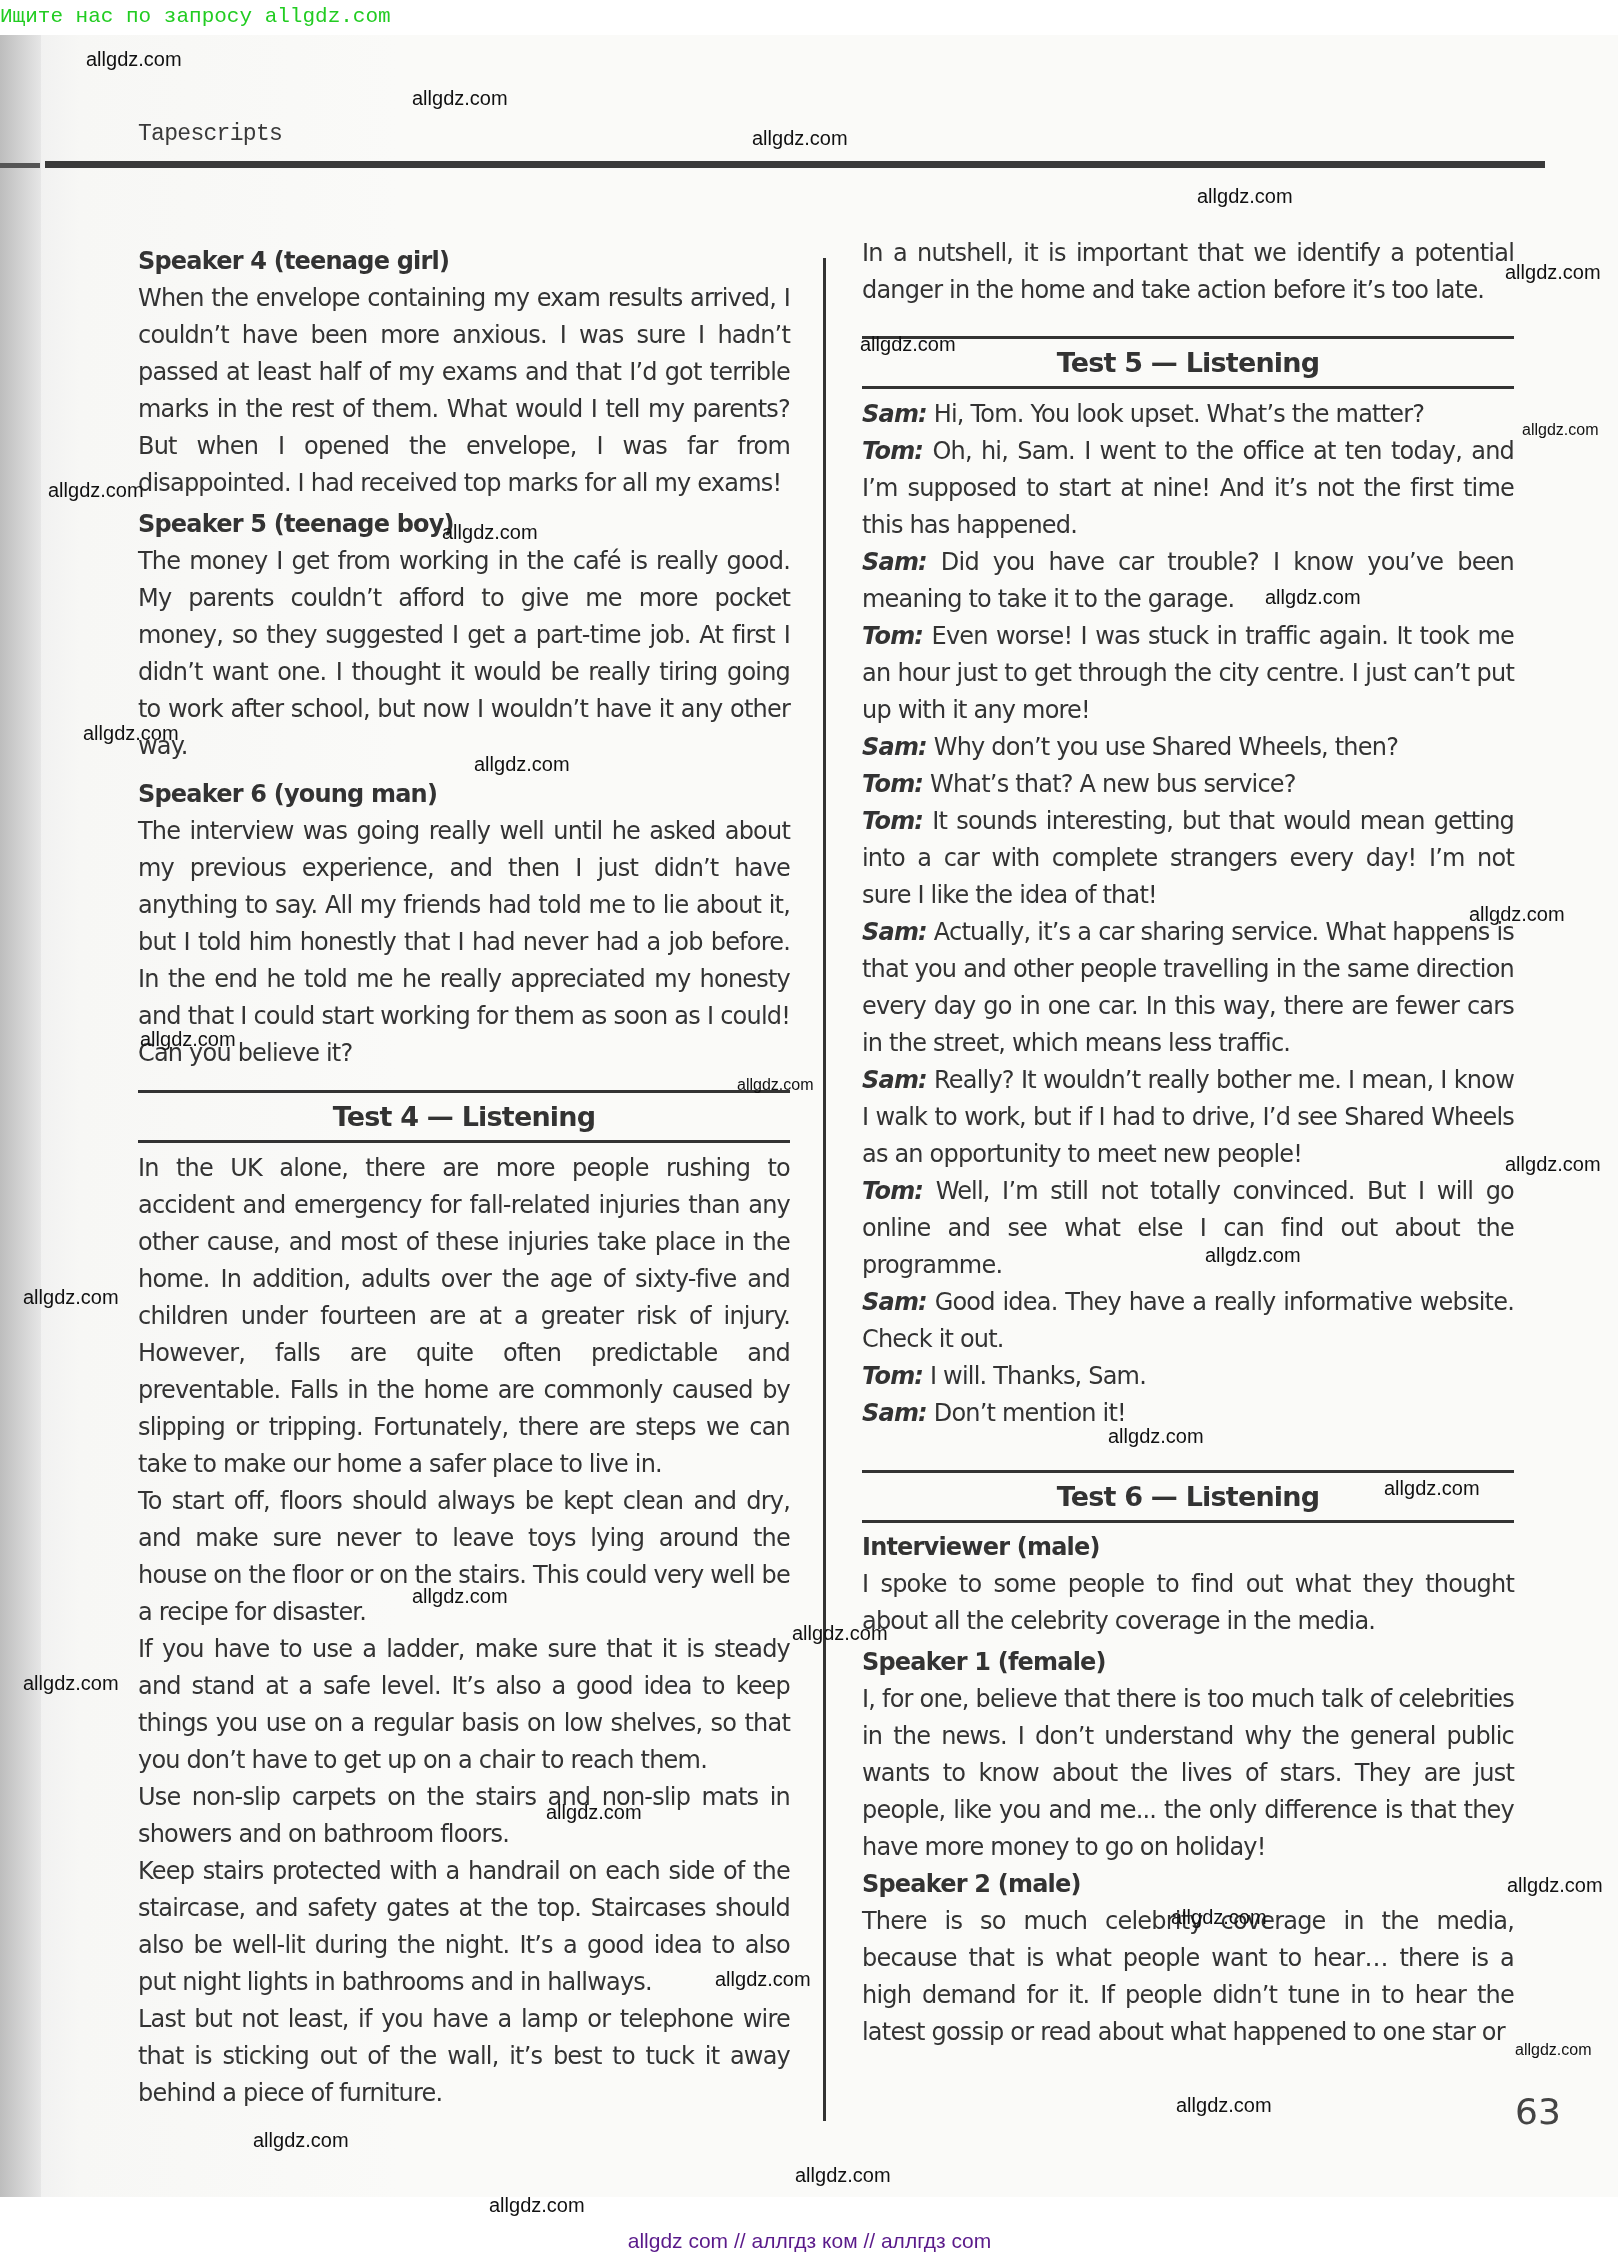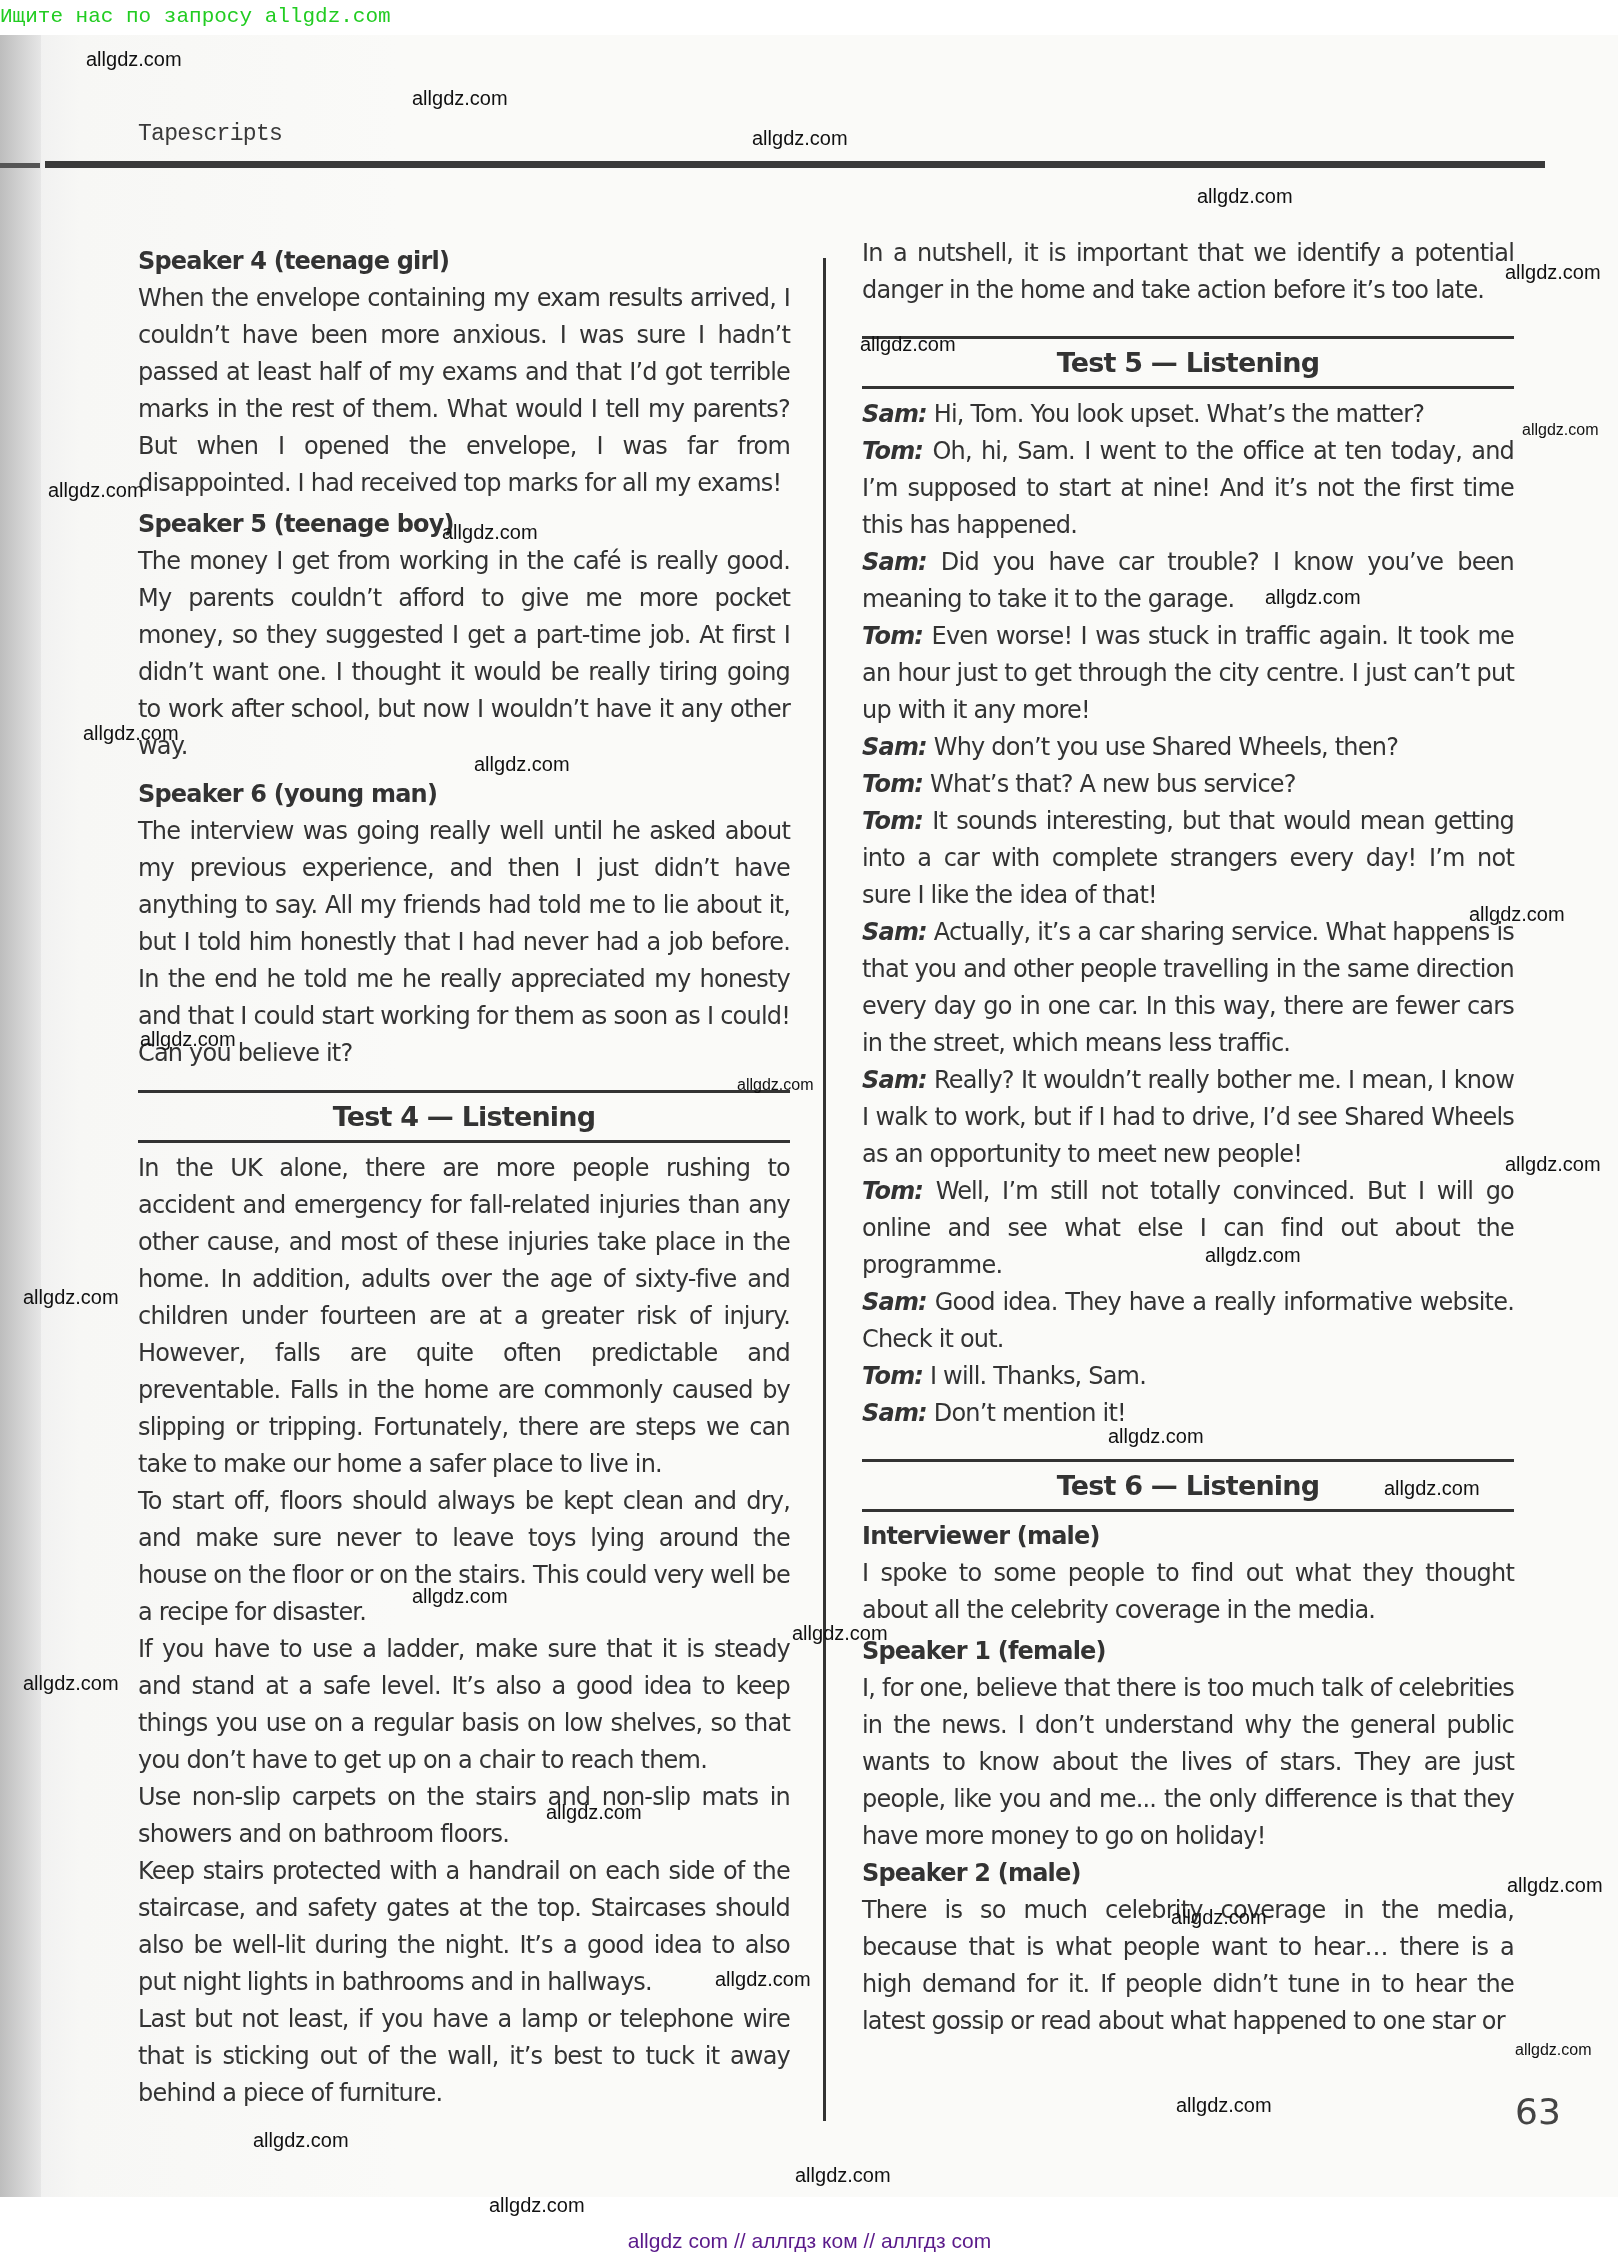--- a/index.html
+++ b/index.html
@@ -97,21 +97,21 @@
       <p class="para"><span class="role">Tom:</span> <span>What’s that? A new bus service?</span></p>
       <p class="para"><span class="role">Tom:</span> <span>It sounds interesting, but that would mean getting into a car with complete strangers every day! I’m not sure I like the idea of that!</span></p>
       <p class="para"><span class="role">Sam:</span> <span>Actually, it’s a car sharing service. What happens is that you and other people travelling in the same direction every day go in one car. In this way, there are fewer cars in the street, which means less traffic.</span></p>
       <p class="para"><span class="role">Sam:</span> <span>Really? It wouldn’t really bother me. I mean, I know I walk to work, but if I had to drive, I’d see Shared Wheels as an opportunity to meet new people!</span></p>
       <p class="para"><span class="role">Tom:</span> <span>Well, I’m still not totally convinced. But I will go online and see what else I can find out about the programme.</span></p>
       <p class="para"><span class="role">Sam:</span> <span>Good idea. They have a really informative website. Check it out.</span></p>
       <p class="para"><span class="role">Tom:</span> <span>I will. Thanks, Sam.</span></p>
       <p class="para"><span class="role">Sam:</span> <span>Don’t mention it!</span></p>
     </div>
 
-    <div class="section-head" style="margin-top:27px">Test 6 — Listening</div>
+    <div class="section-head" style="margin-top:38px">Test 6 — Listening</div>
     <p class="speaker">Interviewer (male)</p>
     <p class="para">I spoke to some people to find out what they thought about all the celebrity coverage in the media.</p>
     <p class="speaker" style="margin-top:4px">Speaker 1 (female)</p>
     <p class="para">I, for one, believe that there is too much talk of celebrities in the news. I don’t understand why the general public wants to know about the lives of stars. They are just people, like you and me... the only difference is that they have more money to go on holiday!</p>
     <p class="speaker" style="margin-top:0">Speaker 2 (male)</p>
     <p class="para">There is so much celebrity coverage in the media, because that is what people want to hear… there is a high demand for it. If people didn’t tune in to hear the latest gossip or read about what happened to one star or</p>
   </div>
 
   <div class="page-number">63</div>
 

